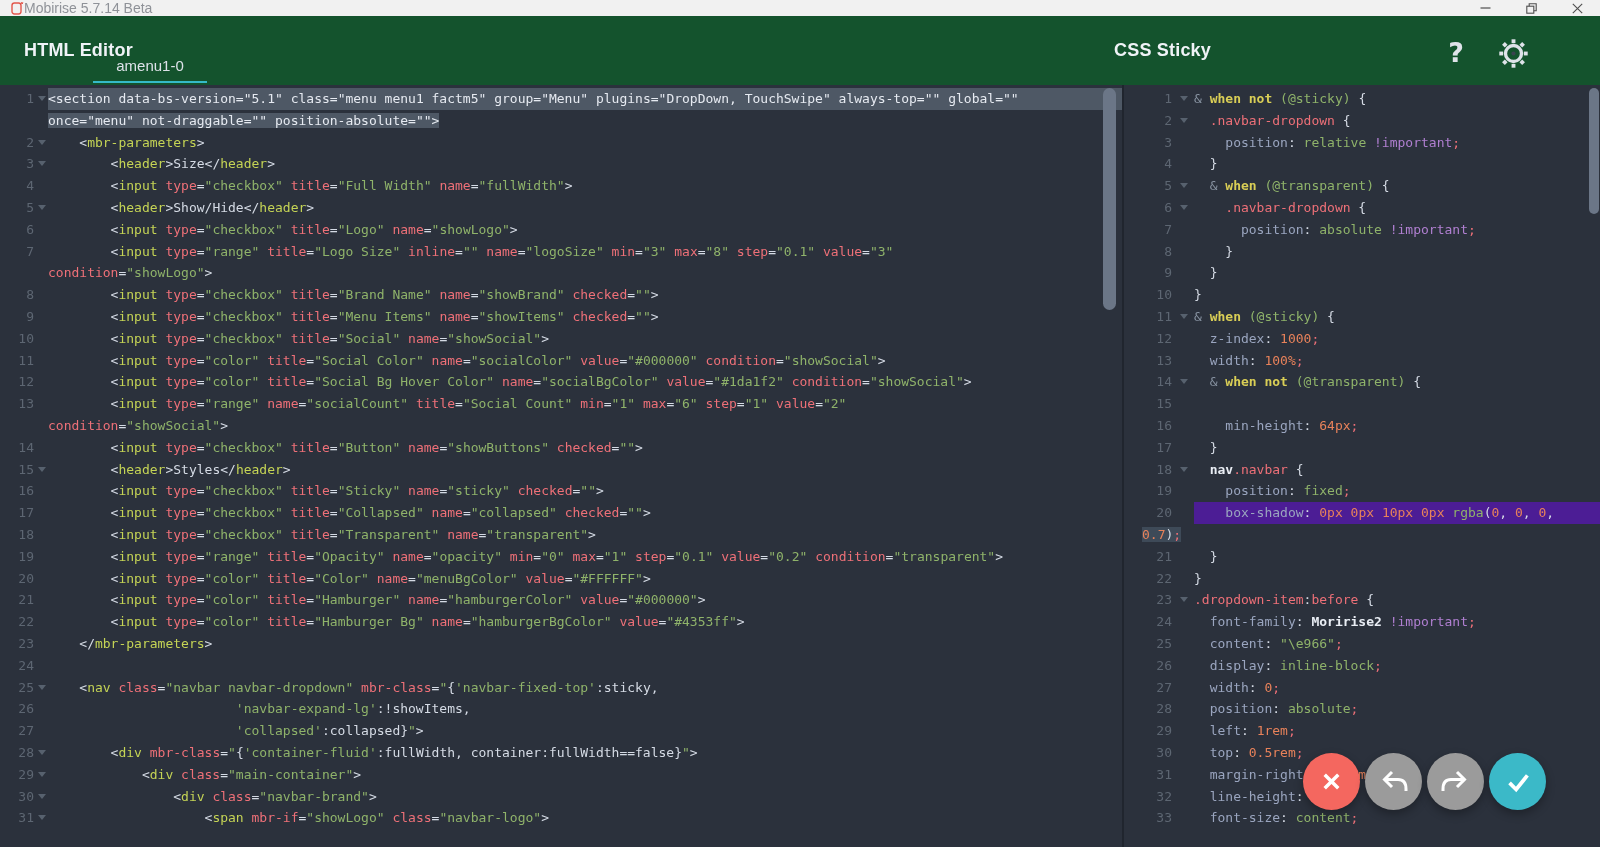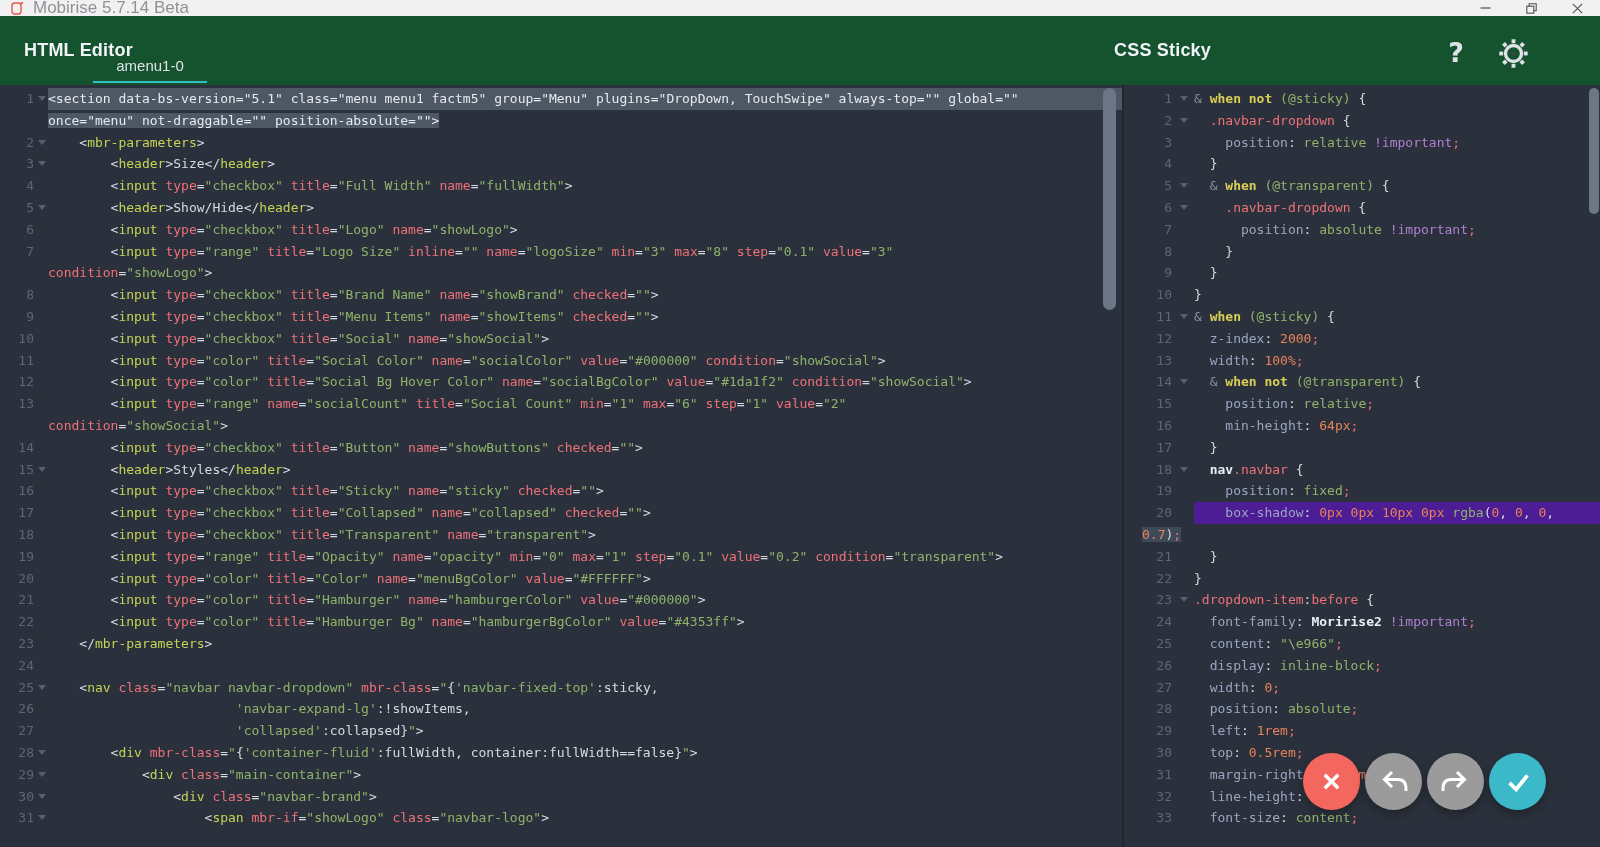--- a/index.html
+++ b/index.html
@@ -3,21 +3,21 @@
 <meta charset="utf-8">
 <style>
   html,body{margin:0;padding:0;}
   body{
     width:1600px;height:847px;overflow:hidden;position:relative;
     background:#2b313c;font-family:"Liberation Sans",sans-serif;
   }
   
   .titlebar{position:absolute;top:0;left:0;right:0;height:16px;background:#f1f1f1;display:flex;align-items:center;z-index:30;}
   .app-icon{margin-left:11px;width:13px;height:14px;flex:0 0 auto;}
-  .app-title{margin-left:9px;font-size:17px;color:#8f9298;line-height:16px;}
+  .app-title{font-size:14px;color:#8f9298;line-height:16px;}
   .win-controls{position:absolute;right:0;top:0;height:16px;display:flex;}
   .win-btn{width:46px;height:16px;display:flex;align-items:center;justify-content:center;}
   
   .header{position:absolute;top:16px;left:0;right:0;height:69px;background:#14532d;z-index:20;}
   .h-title{position:absolute;top:24px;color:#f0f3f7;font-size:18px;font-weight:600;letter-spacing:.2px;}
   #html-editor-title{left:24px;}
   #css-editor-title{left:1114px;}
   .tab{position:absolute;left:93px;top:0;width:114px;height:67px;display:flex;align-items:flex-end;justify-content:center;
        border-bottom:2px solid #35bac8;color:#dde2e9;font-size:15px;padding-bottom:7px;box-sizing:border-box;}
   .help-btn{position:absolute;left:1440px;top:18px;width:32px;height:36px;display:flex;align-items:center;justify-content:center;
@@ -412,40 +412,39 @@
         <div class="gut">
           <span class="lnum">11</span>
           <span class="fold on"></span>
         </div>
         <pre class="code"><span><span class="tk-m">&amp;</span><span class="tk-w"> </span><span class="tk-k">when</span><span class="tk-w"> </span><span class="tk-s">(@sticky)</span><span class="tk-w"> {</span></span></pre>
       </div>
       <div class="row">
         <div class="gut">
           <span class="lnum">12</span>
         </div>
-        <pre class="code"><span><span class="tk-w">  </span><span class="tk-p">z-index</span><span class="tk-w">: </span><span class="tk-n">2000</span><span class="tk-a">;</span></span></pre>
+        <pre class="code"><span><span class="tk-w">  </span><span class="tk-p">z-index</span><span class="tk-w">: </span><span class="tk-n">1000</span><span class="tk-a">;</span></span></pre>
       </div>
       <div class="row">
         <div class="gut">
           <span class="lnum">13</span>
         </div>
         <pre class="code"><span><span class="tk-w">  </span><span class="tk-p">width</span><span class="tk-w">: </span><span class="tk-n">100%</span><span class="tk-a">;</span></span></pre>
       </div>
       <div class="row">
         <div class="gut">
           <span class="lnum">14</span>
           <span class="fold on"></span>
         </div>
         <pre class="code"><span><span class="tk-w">  </span><span class="tk-m">&amp;</span><span class="tk-w"> </span><span class="tk-k">when</span><span class="tk-w"> </span><span class="tk-k">not</span><span class="tk-w"> </span><span class="tk-s">(@transparent)</span><span class="tk-w"> {</span></span></pre>
       </div>
       <div class="row">
         <div class="gut">
           <span class="lnum">15</span>
         </div>
-        <pre class="code"><span><span class="tk-w">    </span><span class="tk-p">position</span><span class="tk-w">: </span><span class="tk-s">relative</span><span class="tk-a">;</span></span></pre>
       </div>
       <div class="row">
         <div class="gut">
           <span class="lnum">16</span>
         </div>
         <pre class="code"><span><span class="tk-w">    </span><span class="tk-p">min-height</span><span class="tk-w">: </span><span class="tk-n">64px</span><span class="tk-a">;</span></span></pre>
       </div>
       <div class="row">
         <div class="gut">
           <span class="lnum">17</span>

